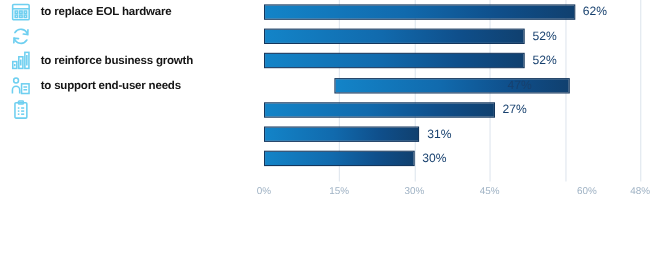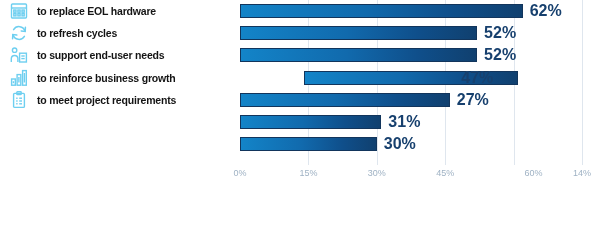--- a/index.html
+++ b/index.html
@@ -88,22 +88,22 @@
     align-items: center;
   }
   .bar {
     height: 14px;
     background: linear-gradient(to right, #1384c8 0%, #116aad 45%, #0f4f8b 75%, #10406f 100%);
     border: 1px solid #12355c;
     box-sizing: border-box;
   }
   .bar-value {
     position: absolute;
-    font-size: 16px;
-    font-weight: bold;
+    font-size: 11px;
+    font-weight: normal;
     color: #17406e;
     white-space: nowrap;
     top: 50%;
     transform: translateY(-50%);
   }
 
   
   .axis {
     position: absolute;
     left: 240px;
@@ -145,64 +145,62 @@
 
     <div class="row">
       <span class="row-icon">
         <svg viewBox="0 0 20 20" fill="none" stroke="currentColor" stroke-width="1.5" stroke-linecap="round">
           <path d="M16 8.2A6.3 6.3 0 0 0 4.6 6.6"></path>
           <path d="M4 11.8A6.3 6.3 0 0 0 15.4 13.4"></path>
           <polyline points="16.4,4.2 16.2,8.4 12.2,7.9"></polyline>
           <polyline points="3.6,15.8 3.8,11.6 7.8,12.1"></polyline>
         </svg>
       </span>
-      <span class="row-label">to refresh cycles</span>
-    </div>
-
-    <div class="row">
-      <span class="row-icon">
-        <svg viewBox="0 0 20 20" fill="none" stroke="currentColor" stroke-width="1.4">
-          <circle cx="5.6" cy="5.2" r="2.2"></circle>
-          <path d="M2.3 17v-3.2a3.3 3.3 0 0 1 3.3-3.3h0a3.3 3.3 0 0 1 3.3 3.3V17"></path>
-          <rect x="10.6" y="8.2" width="6.8" height="8.8"></rect>
-          <line x1="12.3" y1="11" x2="15.7" y2="11"></line>
-          <line x1="12.3" y1="13.6" x2="15.7" y2="13.6"></line>
-        </svg>
-      </span>
-      <span class="row-label">to support end-user needs</span>
     </div>
 
     <div class="row">
       <span class="row-icon">
         <svg viewBox="0 0 20 20" fill="none" stroke="currentColor" stroke-width="1.4">
           <rect x="2.6" y="11" width="3.7" height="6.2"></rect>
           <rect x="8.1" y="6.6" width="3.7" height="10.6"></rect>
           <rect x="13.6" y="2.6" width="3.7" height="14.6"></rect>
           <line x1="4.4" y1="13.2" x2="4.4" y2="15.2"></line>
           <line x1="9.9" y1="9" x2="9.9" y2="14.5"></line>
           <line x1="15.4" y1="5" x2="15.4" y2="14.5"></line>
         </svg>
       </span>
       <span class="row-label">to reinforce business growth</span>
+    </div>
+
+    <div class="row">
+      <span class="row-icon">
+        <svg viewBox="0 0 20 20" fill="none" stroke="currentColor" stroke-width="1.4">
+          <circle cx="5.6" cy="5.2" r="2.2"></circle>
+          <path d="M2.3 17v-3.2a3.3 3.3 0 0 1 3.3-3.3h0a3.3 3.3 0 0 1 3.3 3.3V17"></path>
+          <rect x="10.6" y="8.2" width="6.8" height="8.8"></rect>
+          <line x1="12.3" y1="11" x2="15.7" y2="11"></line>
+          <line x1="12.3" y1="13.6" x2="15.7" y2="13.6"></line>
+        </svg>
+      </span>
+      <span class="row-label">to support end-user needs</span>
     </div>
 
     <div class="row">
       <span class="row-icon">
         <svg viewBox="0 0 20 20" fill="none" stroke="currentColor" stroke-width="1.4">
           <rect x="4.6" y="3.4" width="10.8" height="14" rx="1"></rect>
           <rect x="7.8" y="1.8" width="4.4" height="2.8" rx="0.6"></rect>
           <line x1="7.2" y1="8.2" x2="8.6" y2="8.2"></line>
           <line x1="10.2" y1="8.2" x2="13" y2="8.2"></line>
           <line x1="7.2" y1="11" x2="8.6" y2="11"></line>
           <line x1="10.2" y1="11" x2="13" y2="11"></line>
           <line x1="7.2" y1="13.8" x2="8.6" y2="13.8"></line>
           <line x1="10.2" y1="13.8" x2="13" y2="13.8"></line>
         </svg>
       </span>
-      <span class="row-label">to meet project requirements</span>
     </div>
 
 
 
   </div>
 
   <div class="plot">
     <div class="gridlines">
         <div class="gridline" style="left: 68.4px;"></div>
         <div class="gridline" style="left: 136.8px;"></div>
@@ -241,16 +239,16 @@
         </div>
       </div>
   </div>
 
   <div class="axis">
       <span class="tick-label" style="left: 0px;">0%</span>
       <span class="tick-label" style="left: 68.4px;">15%</span>
       <span class="tick-label" style="left: 136.8px;">30%</span>
       <span class="tick-label" style="left: 205.2px;">45%</span>
       <span class="tick-label" style="left: 273.6px; padding-left: 40px;">60%</span>
-      <span class="tick-label" style="left: 342px;">14%</span>
+      <span class="tick-label" style="left: 342px;">48%</span>
     </div>
 
 </div>
 
 </body></html>

